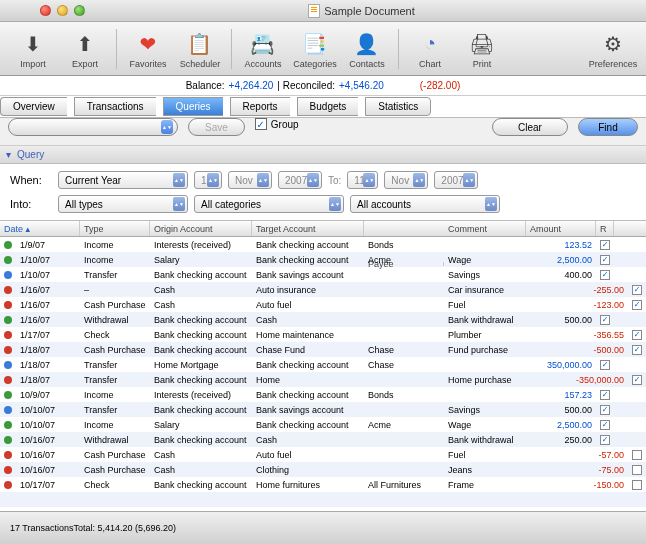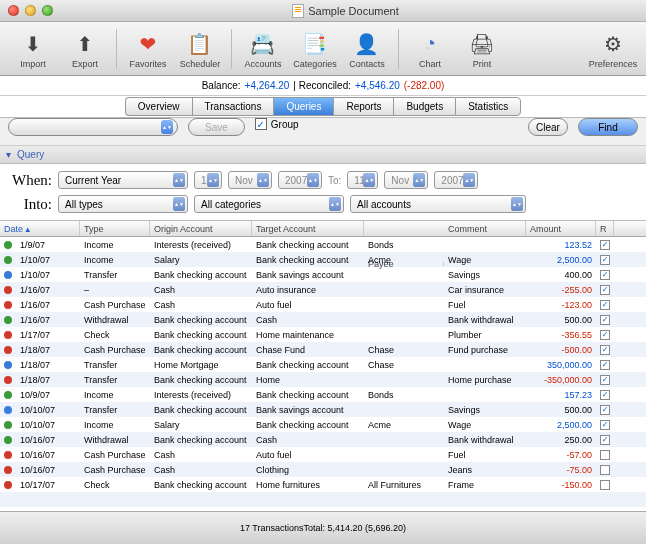--- a/index.html
+++ b/index.html
@@ -12,37 +12,37 @@
 .dot.green { background: radial-gradient(circle at 35% 35%, #9be07a, #40a020); }
 .titlebar .title { flex: 1; text-align: center; font-size: 11px; color: #333; display: flex; justify-content: center; align-items: center; gap: 4px; }
 .doc-icon { width: 12px; height: 14px; background: #fff; border: 1px solid #aaa; position: relative; }
 .doc-icon::after { content:""; position:absolute; top:2px; left:2px; right:2px; height:6px; background: repeating-linear-gradient(#f90,#f90 1px,#fff 1px,#fff 2px); }
 .toolbar { height: 54px; background: linear-gradient(#f6f6f6,#d7d7d7); border-bottom: 1px solid #999; display: flex; align-items: center; padding: 0 8px; gap: 2px; }
 .tb-item { display: flex; flex-direction: column; align-items: center; width: 50px; font-size: 9px; color: #444; }
 .tb-item .ico { width: 30px; height: 30px; display: flex; align-items: center; justify-content: center; font-size: 20px; }
 .tb-sep { width: 1px; height: 40px; background: #bbb; margin: 0 4px; }
 .balance-row { height: 20px; background: #fff; border-bottom: 1px solid #ccc; display: flex; justify-content: center; align-items: center; font-size: 10px; gap: 4px; }
 .blue { color: #0050d0; }
-.red { color: #d02000; }
-.tabbar { height: 22px; background: #fff; border-bottom: 1px solid #bbb; display: flex; justify-content: center; align-items: center; gap: 0; }
+.red { color: #d02000; margin-left: 32px; }
+.tabbar { height: 22px; background: #fff; border-bottom: 1px solid #bbb; display: flex; align-items: center; gap: 7px; }
 .tab { padding: 3px 12px; background: linear-gradient(#fefefe,#e0e0e0); border: 1px solid #999; border-right: none; font-size: 10px; }
 .tab:first-child { border-radius: 4px 0 0 4px; }
 .tab:last-child { border-radius: 0 4px 4px 0; border-right: 1px solid #999; }
 .tab.active { background: linear-gradient(#7ab8f8,#3a80d8); color: #fff; }
 .filter-row { height: 28px; background: #f0f0f0; border-bottom: 1px solid #ccc; display: flex; align-items: flex-start; padding: 0 8px; gap: 10px; }
 .aqua-select, .aqua-btn { height: 18px; border: 1px solid #888; border-radius: 9px; background: linear-gradient(#fefefe,#dedede); font-size: 10px; padding: 0 20px 0 8px; position: relative; display: flex; align-items: center; }
 .aqua-select .arrows { position: absolute; right: 4px; width: 12px; height: 14px; background: linear-gradient(#8ab8f8,#4a80e0); border-radius: 3px; display:flex; flex-direction:column; align-items:center; justify-content:center; font-size:5px; color:#fff; line-height:5px; }
 .aqua-btn { padding: 0 16px; justify-content: center; }
 .aqua-btn.primary { background: linear-gradient(#a8d0ff,#5a90e8); color: #000; }
 .aqua-btn.disabled { color: #aaa; }
 .checkbox { width: 12px; height: 12px; border: 1px solid #666; background: #fff; display: inline-flex; align-items: center; justify-content: center; font-size: 10px; color: #06c; margin-right: 4px; }
 .query-header { height: 18px; background: linear-gradient(#ededed,#d8d8d8); border-bottom: 1px solid #bbb; display: flex; align-items: center; padding: 0 6px; gap: 6px; font-size: 10px; color: #4060c0; }
 .query-body { background: #fff; padding: 4px 10px; border-bottom: 1px solid #bbb; }
 .query-row { display: flex; align-items: center; gap: 6px; height: 24px; }
-.query-row label { width: 42px; text-align: right; font-size: 15px; font-family: Liberation Serif, serif; }
+.query-row label { width: 42px; text-align: left; font-size: 11px; }
 .mini-select { height: 18px; border: 1px solid #999; background: linear-gradient(#fff,#e8e8e8); font-size: 10px; padding: 0 16px 0 6px; border-radius: 3px; position: relative; display: flex; align-items: center; color: #000; }
 .mini-select.muted { color: #888; }
 .mini-select .ar { position: absolute; right: 2px; width:12px; height:14px; background: linear-gradient(#9cb8e8,#6a8ac8); border-radius:2px; display:flex;flex-direction:column;align-items:center;justify-content:center;font-size:5px;color:#fff;line-height:5px; }
 .table-header { height: 16px; background: linear-gradient(#fdfdfd,#e0e0e0); border-bottom: 1px solid #aaa; display: flex; font-size: 9px; color: #444; }
 .th { padding: 2px 4px; border-right: 1px solid #ccc; display: flex; align-items: center; }
 .th.active { color: #2060c0; }
 .table-body { background: #fff; }
 .row { display: flex; height: 15px; font-size: 9px; align-items: center; }
 .row:nth-child(even) { background: #eef3fb; }
 .cell { padding: 0 4px; overflow: hidden; white-space: nowrap; }
@@ -50,21 +50,21 @@
 .ball { width:8px; height:8px; border-radius:50%; }
 .c-date { width: 64px; }
 .c-type { width: 70px; }
 .c-origin { width: 102px; }
 .c-target { width: 112px; }
 .c-payee { width: 80px; }
 .c-comment { width: 82px; }
 .c-amount { width: 70px; text-align: right; }
 .c-r { width: 18px; display:flex; justify-content:center; }
 .chk { width:10px; height:10px; border:1px solid #888; background:#fff; display:flex; align-items:center; justify-content:center; font-size:8px; color:#06c; }
-.statusbar { position: absolute; bottom: 0; left:0; right:0; height: 18px; background: linear-gradient(#f0f0f0,#d0d0d0); border-top: 1px solid #aaa; display: flex; justify-content: center; align-items: center; padding: 16px 10px; font-size: 9px; }
+.statusbar { position: absolute; bottom: 0; left:0; right:0; height: 18px; background: linear-gradient(#f0f0f0,#d0d0d0); border-top: 1px solid #aaa; display: flex; justify-content: flex-start; align-items: center; padding: 16px 10px; font-size: 9px; }
 </style>
 </head>
 <body>
 
 <div class="titlebar">
   <div class="dots">
     <div class="dot red"></div>
     <div class="dot yellow"></div>
     <div class="dot green"></div>
   </div>
@@ -142,21 +142,21 @@
   <div class="aqua-select" style="width:170px">
       <span></span>
       <span class="arrows">▲▼</span>
     </div>
   <div class="aqua-btn disabled">Save</div>
   <label style="display:flex;align-items:center;font-size:10px">
       <span class="checkbox">✓</span>
       <span>Group</span>
     </label>
   <div style="flex:1"></div>
-  <div class="aqua-btn" style="width:40px">Clear</div>
+  <div class="aqua-btn" style="width:76px">Clear</div>
   <div class="aqua-btn primary" style="width:60px">Find</div>
 </div>
 
 <div class="query-header">
   <span>▾</span>
   <span>Query</span>
 </div>
 
 <div class="query-body">
   <div class="query-row">
@@ -194,21 +194,21 @@
   <div class="query-row">
     <label>Into:</label>
     <div class="mini-select" style="width:130px">
         <span>All types</span>
         <span class="ar">▲▼</span>
       </div>
     <div class="mini-select" style="width:150px">
         <span>All categories</span>
         <span class="ar">▲▼</span>
       </div>
-    <div class="mini-select" style="width:176px">
+    <div class="mini-select" style="width:150px">
         <span>All accounts</span>
         <span class="ar">▲▼</span>
       </div>
   </div>
 </div>
 
 <div class="table-header" id="thdr">
     <div class="th active" style="width: 80px;">Date ▴</div>
     <div class="th" style="width: 70px;">Type</div>
     <div class="th" style="width: 102px;">Origin Account</div>

